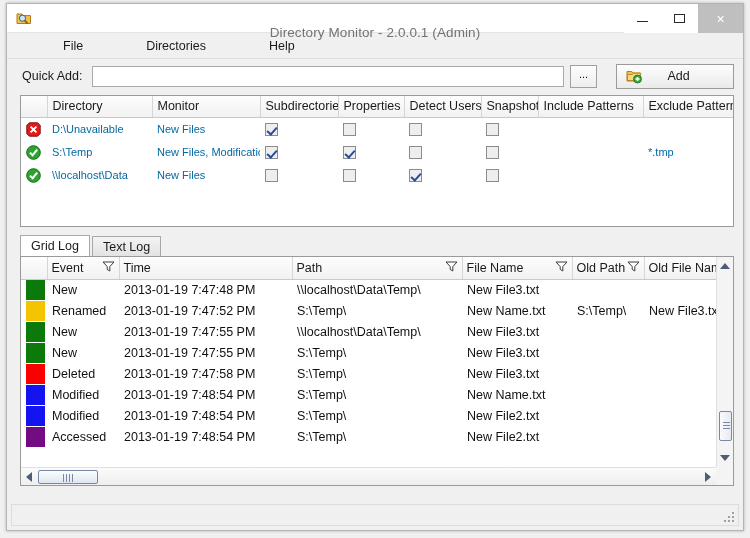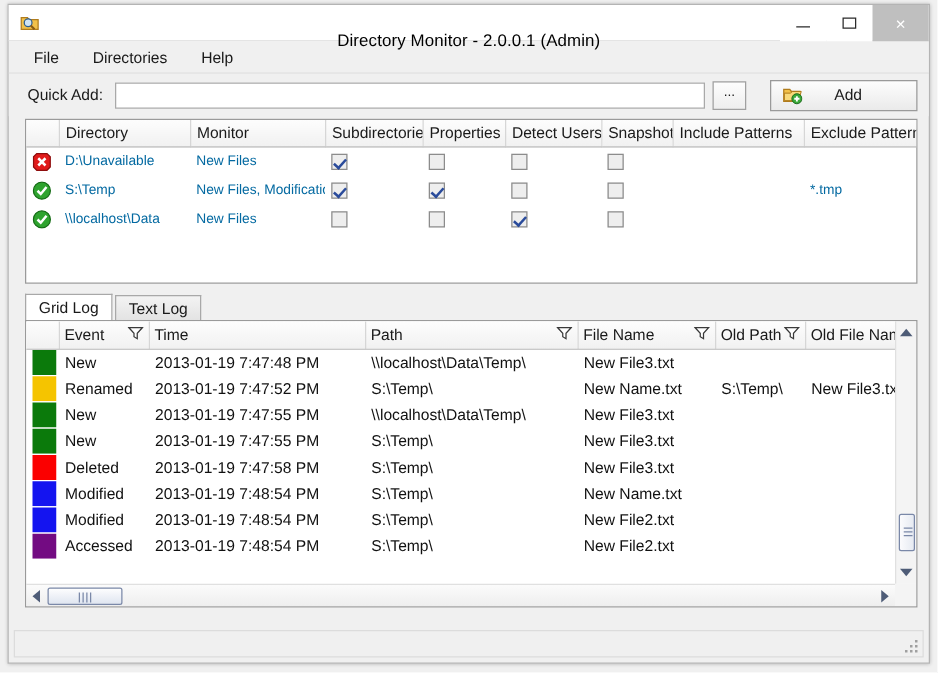--- a/index.html
+++ b/index.html
@@ -40,21 +40,21 @@
     width: 16px; height: 16px;
     margin-left: 9px;
     position: relative;
     flex: 0 0 auto;
   }
   .app-title {
     position: absolute;
     left: 0; right: 0;
     text-align: center;
     font-size: 13.5px;
-    color: #000000;
+    color: #737373;
     letter-spacing: .1px;
     pointer-events: none;
     margin-top: 28px;
   }
   .wincontrols {
     position: absolute;
     right: 0; top: 0;
     height: 29px;
     display: flex;
     align-items: stretch;
@@ -88,20 +88,21 @@
     align-items: center;
     padding-left: 17px;
     border-bottom: 1px solid #dedede;
   }
   .menu-item {
     font-size: 12.5px;
     color: #1a1a1a;
     margin-right: 21px;
     padding: 2px 3px;
     cursor: default;
+    margin-left: 36px;
   }
 
   
   .quickadd {
     height: 34px;
     background: #f0f0f0;
     display: flex;
     align-items: center;
     padding: 0 9px 0 15px;
   }

